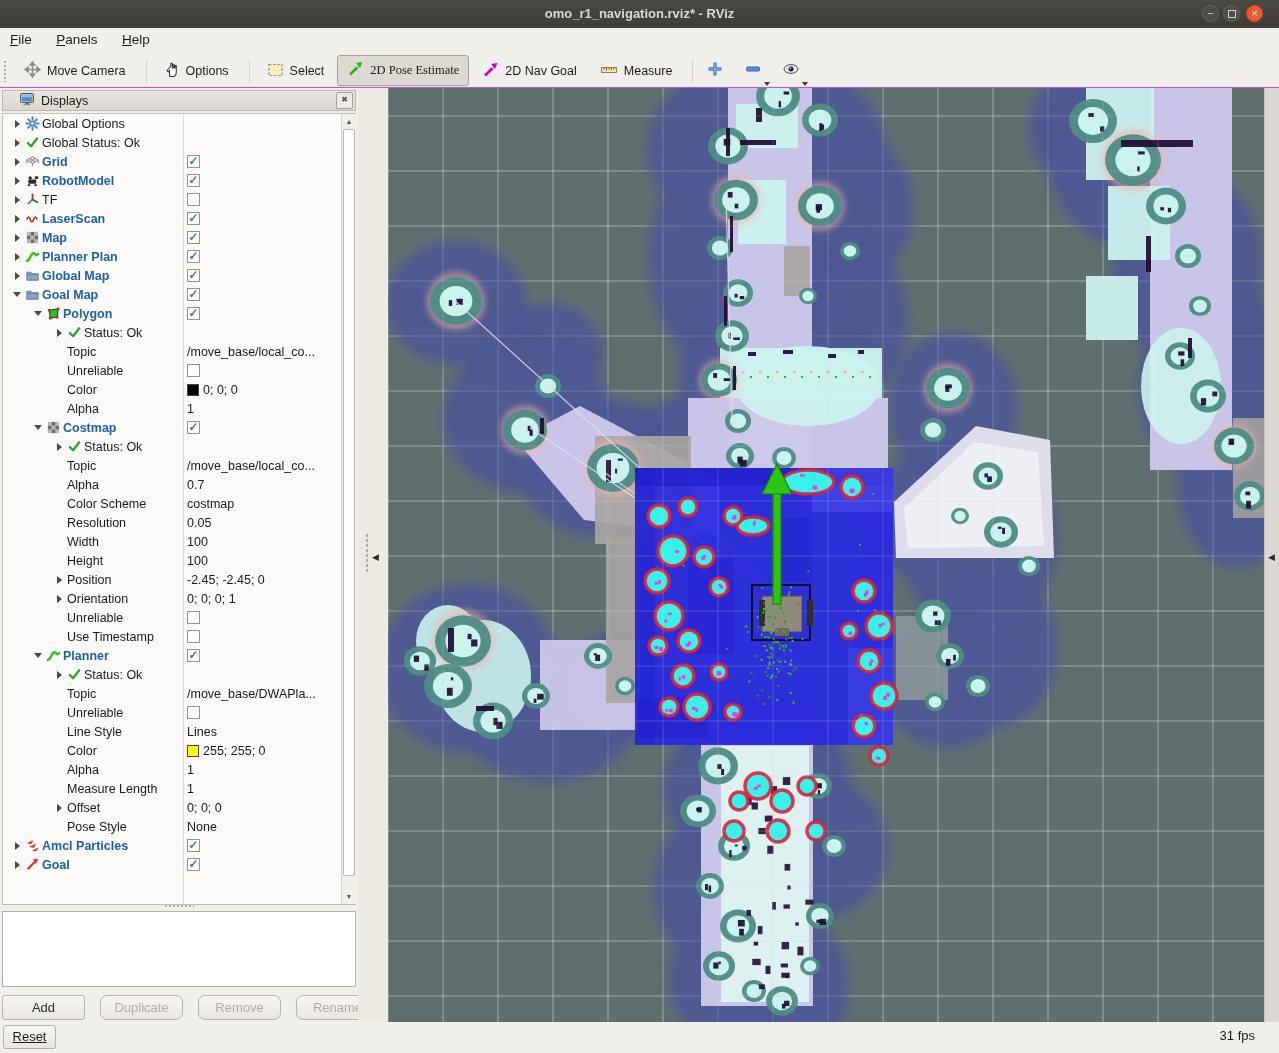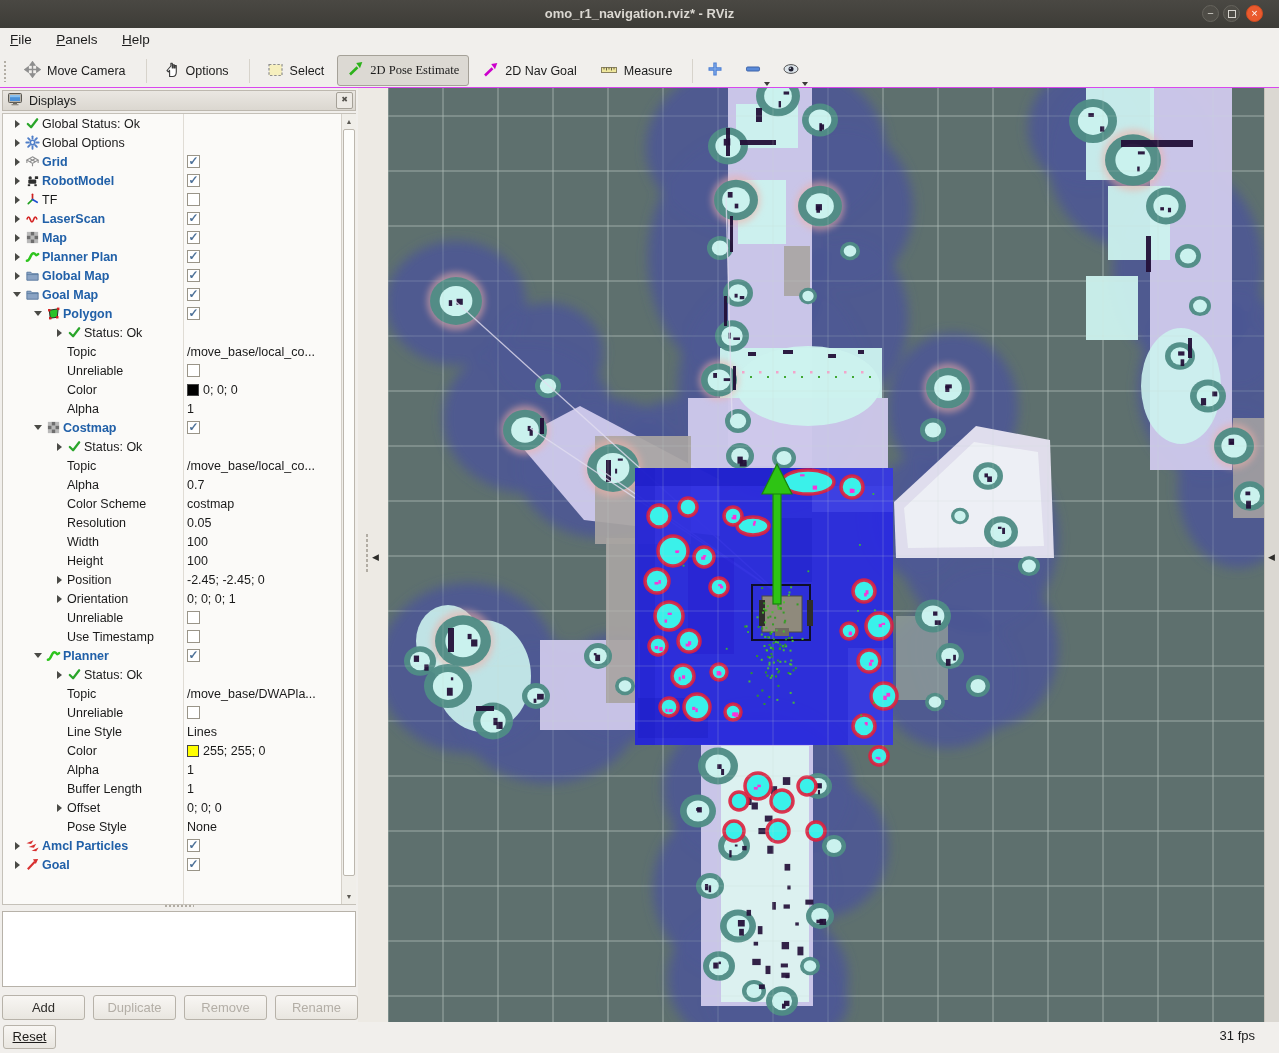--- a/index.html
+++ b/index.html
@@ -29,21 +29,21 @@
   .tb-btn.active{background:#dcd9d3;border-color:#a5a198;font-family:Liberation Serif, serif;}
   .tb-sep{width:1px;height:24px;background:#d7d3cb;margin:0 7px;}
   .tb-zoom{position:relative;padding:3px 6px;margin-right:8px;}
   .caret{position:absolute;right:-2px;bottom:-1px;width:0;height:0;
     border-left:3.5px solid transparent;border-right:3.5px solid transparent;border-top:4px solid #3a3a38;}
   
   .main{position:absolute;left:0;top:88px;width:1279px;height:934px;}
   .displays-panel{position:absolute;left:0;top:0;width:358px;height:934px;background:#f1efec;}
   .panel-header{position:absolute;left:2px;right:2px;top:2px;height:21px;
     background:linear-gradient(#eae7e2,#dbd7d0);border:1px solid #bdb8af;
-    display:flex;align-items:center;gap:6px;padding-left:4px;font-size:12.5px;color:#1c1c1c;box-sizing:border-box;}
+    display:flex;align-items:center;gap:6px;padding-left:16px;font-size:12.5px;color:#1c1c1c;box-sizing:border-box;}
   .panel-close{margin-left:auto;margin-right:2px;width:15px;height:15px;border:1px solid #a5a198;
     background:#edeae5;border-radius:2px;font-size:8px;line-height:14px;text-align:center;color:#55534e;}
   .tree{position:absolute;left:2px;right:2px;top:25px;height:792px;background:#fbfaf8;
     border:1px solid #c5c1b9;overflow:hidden;box-sizing:border-box;}
   .col-sep{position:absolute;left:180px;top:0;bottom:0;width:1px;background:#e0dcd5;}
   .row{position:relative;height:19px;display:flex;align-items:center;font-size:12.5px;color:#1a1a1a;}
   .row .name{white-space:nowrap;}
   .row .name.disp{color:#2160a8;font-weight:bold;}
   .exp{width:16px;flex:0 0 16px;display:flex;justify-content:center;}
   .exp .c{width:0;height:0;border-top:4px solid transparent;border-bottom:4px solid transparent;border-left:5.5px solid #4a4a46;}
@@ -54,24 +54,24 @@
   .cb{width:13px;height:13px;background:#fff;border:1px solid #999488;box-sizing:border-box;
       font-size:12px;line-height:10px;text-align:center;color:#4d7199;font-weight:bold;}
   .swatch{width:12px;height:12px;border:1px solid #444;box-sizing:border-box;}
   .vscroll{position:absolute;right:0;top:0;bottom:0;width:15px;background:#f0eee9;border-left:1px solid #d4d0c8;box-sizing:border-box;}
   .vscroll .up,.vscroll .dn{position:absolute;left:0;width:100%;height:13px;font-size:7px;text-align:center;color:#5a5852;line-height:13px;}
   .vscroll .up{top:1px;}.vscroll .dn{bottom:1px;}
   .vscroll .thumb{position:absolute;left:1px;right:1px;top:15px;height:745px;background:#fdfdfb;border:1px solid #bcb7ae;border-radius:2px;}
   .grip-dots{position:absolute;left:50%;top:816px;width:30px;height:5px;transform:translateX(-50%);
     background-image:radial-gradient(#b2ada4 1px,transparent 1.2px);background-size:4px 4px;}
   .desc{position:absolute;left:2px;right:2px;top:823px;height:76px;background:#fff;border:1px solid #b7b2a9;box-sizing:border-box;}
-  .actions{position:absolute;left:2px;top:907px;display:flex;gap:8px;}
+  .actions{position:absolute;left:2px;top:907px;display:flex;gap:15px;}
   .btn{width:83px;height:25px;border:1px solid #b7b2a9;border-radius:3px;box-sizing:border-box;
     background:linear-gradient(#f8f6f3,#e9e6e0);font-size:13px;line-height:23px;text-align:center;color:#2f2d2a;}
-  .btn.disabled{color:#b3aea6;}
+  .btn.disabled{color:#b3aea6;border-radius:7px;}
   
   .splitter-l{position:absolute;left:358px;top:0;width:30px;height:934px;background:#edeae4;}
   .splitter-l .dots{position:absolute;left:7px;top:445px;width:4px;height:40px;
     background-image:radial-gradient(#b2ada4 1px,transparent 1.2px);background-size:4px 5px;}
   .split-arrow{position:absolute;font-size:9px;color:#2e2d2a;}
   .right-strip{position:absolute;left:1264px;top:0;width:15px;height:934px;background:#dbd8d2;border-left:1px solid #c6c2ba;box-sizing:border-box;}
   
   .viewport{position:absolute;left:388px;top:0;width:876px;height:934px;background:#5e706e;}
   .viewport svg{display:block;}
   
@@ -185,43 +185,43 @@
         <span class="panel-close">✖</span>
       </div>
       <div class="tree" id="tree">
         <div class="col-sep"></div>
       <div class="row">
             <div style="width: 6px; flex: 0 0 6px;"></div>
             <div class="exp">
               <div class="c"></div>
             </div>
             <div class="ticon"><svg viewBox="0 0 16 16">
-                <path d="M3 8.5 L6.5 12 L13 3.5" fill="none" stroke="#2aa52a" stroke-width="2.4" stroke-linecap="round" stroke-linejoin="round"></path>
-              </svg></div>
-            <span class="name">Global Status: Ok</span>
-          </div>
-          <div class="row">
-            <div style="width: 6px; flex: 0 0 6px;"></div>
-            <div class="exp">
-              <div class="c"></div>
-            </div>
-            <div class="ticon"><svg viewBox="0 0 16 16">
                 <circle cx="8" cy="8" r="2.4" fill="none" stroke="#4f7ec8" stroke-width="1.8"></circle>
                 <g stroke="#4f7ec8" stroke-width="2" stroke-linecap="round">
                   <line x1="12.2" y1="8" x2="14.6" y2="8"></line>
                   <line x1="10.9698484809835" y1="10.969848480983499" x2="12.666904755831213" y2="12.666904755831213"></line>
                   <line x1="8" y1="12.2" x2="8" y2="14.6"></line>
                   <line x1="5.030151519016501" y1="10.9698484809835" x2="3.3330952441687867" y2="12.666904755831213"></line>
                   <line x1="3.8" y1="8" x2="1.4000000000000004" y2="8"></line>
                   <line x1="5.030151519016499" y1="5.030151519016501" x2="3.3330952441687858" y2="3.3330952441687867"></line>
                   <line x1="7.999999999999999" y1="3.8" x2="7.999999999999999" y2="1.4000000000000004"></line>
                   <line x1="10.969848480983499" y1="5.030151519016499" x2="12.666904755831212" y2="3.3330952441687858"></line>
                 </g>
               </svg></div>
             <span class="name">Global Options</span>
+          </div>
+          <div class="row">
+            <div style="width: 6px; flex: 0 0 6px;"></div>
+            <div class="exp">
+              <div class="c"></div>
+            </div>
+            <div class="ticon"><svg viewBox="0 0 16 16">
+                <path d="M3 8.5 L6.5 12 L13 3.5" fill="none" stroke="#2aa52a" stroke-width="2.4" stroke-linecap="round" stroke-linejoin="round"></path>
+              </svg></div>
+            <span class="name">Global Status: Ok</span>
           </div>
           <div class="row">
             <div style="width: 6px; flex: 0 0 6px;"></div>
             <div class="exp">
               <div class="c"></div>
             </div>
             <div class="ticon"><svg viewBox="0 0 16 16">
                 <g fill="none" stroke="#8e8e8e" stroke-width="1.2">
                   <path d="M8 3 L14 6.5 L8 10 L2 6.5 Z"></path>
                   <path d="M5 4.75 L11 8.25 M11 4.75 L5 8.25 M2 6.5 V9.5 M14 6.5 V9.5 M8 10 V13"></path>
@@ -588,21 +588,21 @@
             <div style="width: 48px; flex: 0 0 48px;"></div>
             <div class="exp"></div>
             <span class="name">Alpha</span>
             <div class="vcell">
               <span>1</span>
             </div>
           </div>
           <div class="row">
             <div style="width: 48px; flex: 0 0 48px;"></div>
             <div class="exp"></div>
-            <span class="name">Buffer Length</span>
+            <span class="name">Measure Length</span>
             <div class="vcell">
               <span>1</span>
             </div>
           </div>
           <div class="row">
             <div style="width: 48px; flex: 0 0 48px;"></div>
             <div class="exp">
               <div class="c"></div>
             </div>
             <span class="name">Offset</span>

